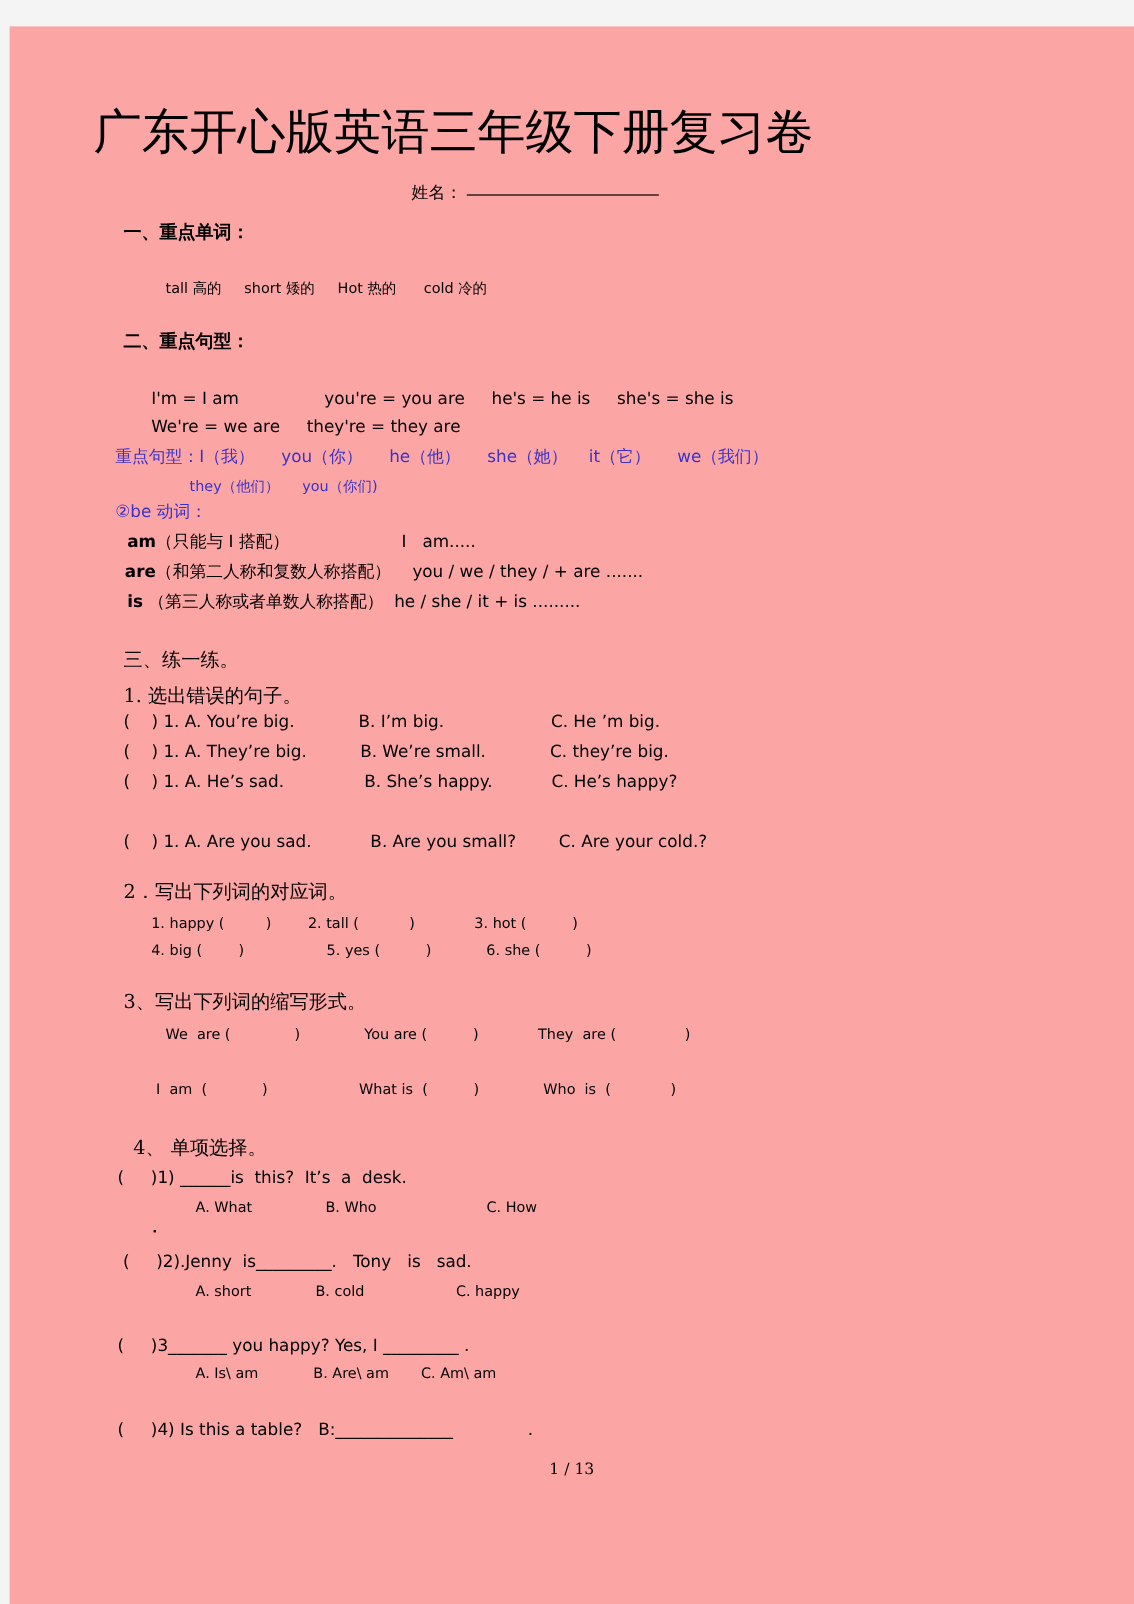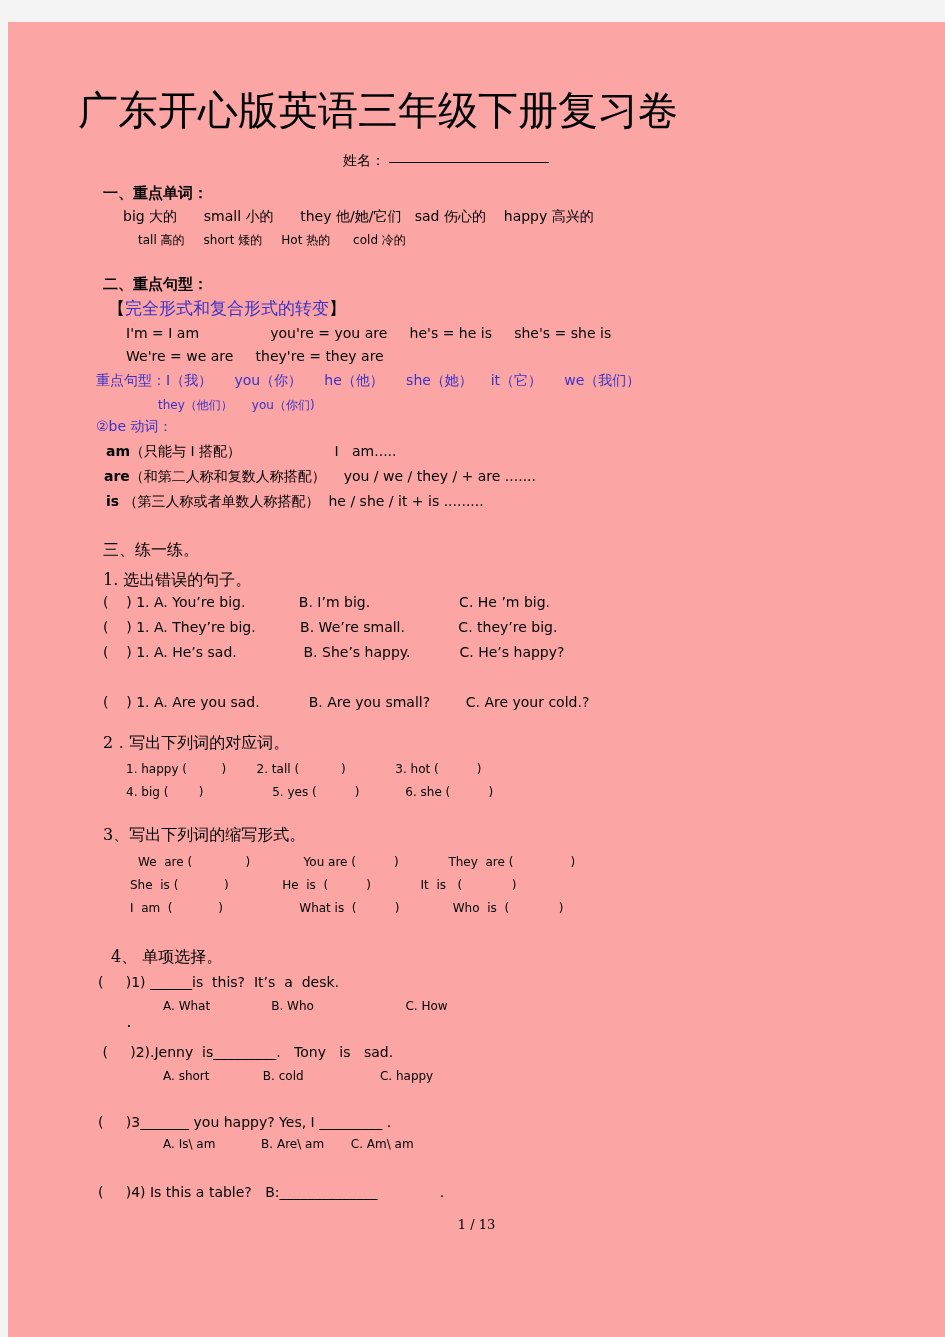--- a/index.html
+++ b/index.html
@@ -124,26 +124,24 @@
 
     <div class="title-wrap">
       <div class="doc-title">广东开心版英语三年级下册复习卷</div>
     </div>
 
     <div class="name-line">
       <span>姓名：</span><span class="blank"></span>
     </div>
 
     <div class="sec-head" style="left:95px; top:162px;">一、重点单词：</div>
-    <div class="line" style="left:115px; top:186px;">big 大的      small 小的      they 他/她/它们   sad 伤心的    happy 高兴的</div>
     <div class="line sm" style="left:130px; top:210px;">tall 高的     short 矮的     Hot 热的      cold 冷的</div>
 
     <div class="sec-head" style="left:95px; top:253px;">二、重点句型：</div>
 
-    <div class="line serif" style="left:100px; top:275px; font-size:17px;"><span>【</span><span class="blue">完全形式和复合形式的转变</span><span>】</span></div>
 
     <div class="line" style="left:118px; top:303px;">I'm = I am                you're = you are     he's = he is     she's = she is</div>
     <div class="line" style="left:118px; top:326px;">We're = we are     they're = they are</div>
 
     <div class="line blue" style="left:88px; top:350px;">重点句型：I（我）     you（你）     he（他）     she（她）    it（它）     we（我们）</div>
     <div class="line blue sm" style="left:150px; top:375px;">they（他们）     you（你们)</div>
     <div class="line blue" style="left:88px; top:396px;">②be 动词：</div>
 
     <div class="line" style="left:98px; top:421px;"><span class="bk">am</span><span>（只能与 I 搭配）                     I   am.....</span></div>
 
@@ -159,21 +157,20 @@
     <div class="line" style="left:95px; top:597px;">(    ) 1. A. They’re big.          B. We’re small.            C. they’re big.</div>
     <div class="line" style="left:95px; top:622px;">(    ) 1. A. He’s sad.               B. She’s happy.           C. He’s happy?</div>
     <div class="line" style="left:95px; top:672px;">(    ) 1. A. Are you sad.           B. Are you small?        C. Are your cold.?</div>
 
     <div class="sec-head-cn" style="left:95px; top:711px;">2．写出下列词的对应词。</div>
     <div class="line sm" style="left:118px; top:740px;">1. happy (         )        2. tall (           )             3. hot (          )</div>
     <div class="line sm" style="left:118px; top:763px;">4. big (        )                  5. yes (          )            6. she (          )</div>
 
     <div class="sec-head-cn" style="left:95px; top:803px;">3、写出下列词的缩写形式。</div>
     <div class="line sm" style="left:130px; top:833px;">We  are (              )              You are (          )             They  are (               )</div>
-    <div class="line sm" style="left:122px; top:856px;">She  is (            )              He  is  (          )             It  is   (             )</div>
     <div class="line sm" style="left:122px; top:879px;">I  am  (            )                    What is  (          )              Who  is  (             )</div>
 
     <div class="sec-head-cn" style="left:103px; top:925px;">4、 单项选择。</div>
 
     <div class="line" style="left:90px; top:952px;">(     )1) ______is  this?  It’s  a  desk.</div>
     <div class="line sm" style="left:155px; top:977px;">A. What                B. Who                        C. How</div>
 
     <div class="dot-mark"></div>
 
     <div class="line" style="left:90px; top:1022px;"> (     )2).Jenny  is_________.   Tony   is   sad.</div>

